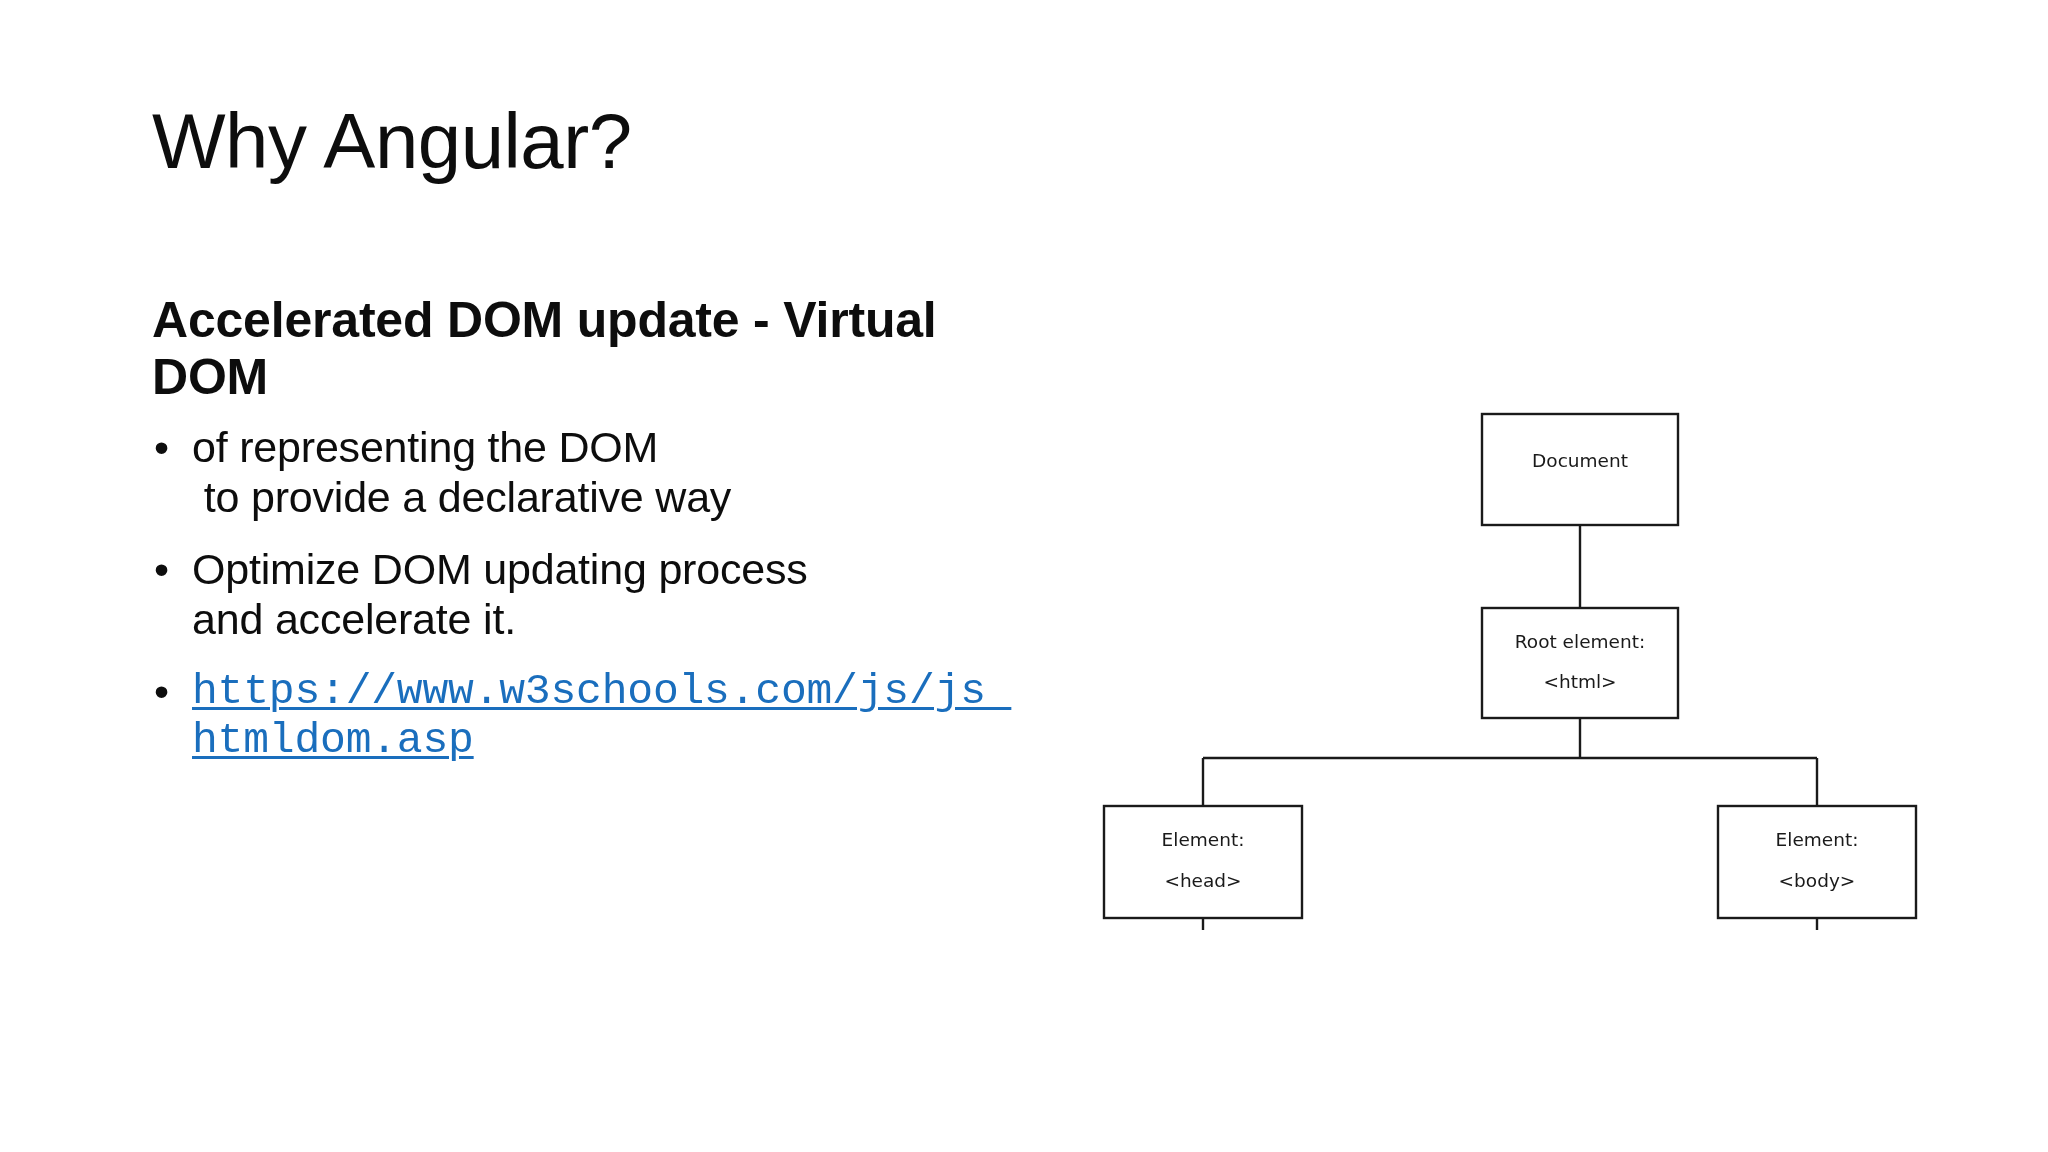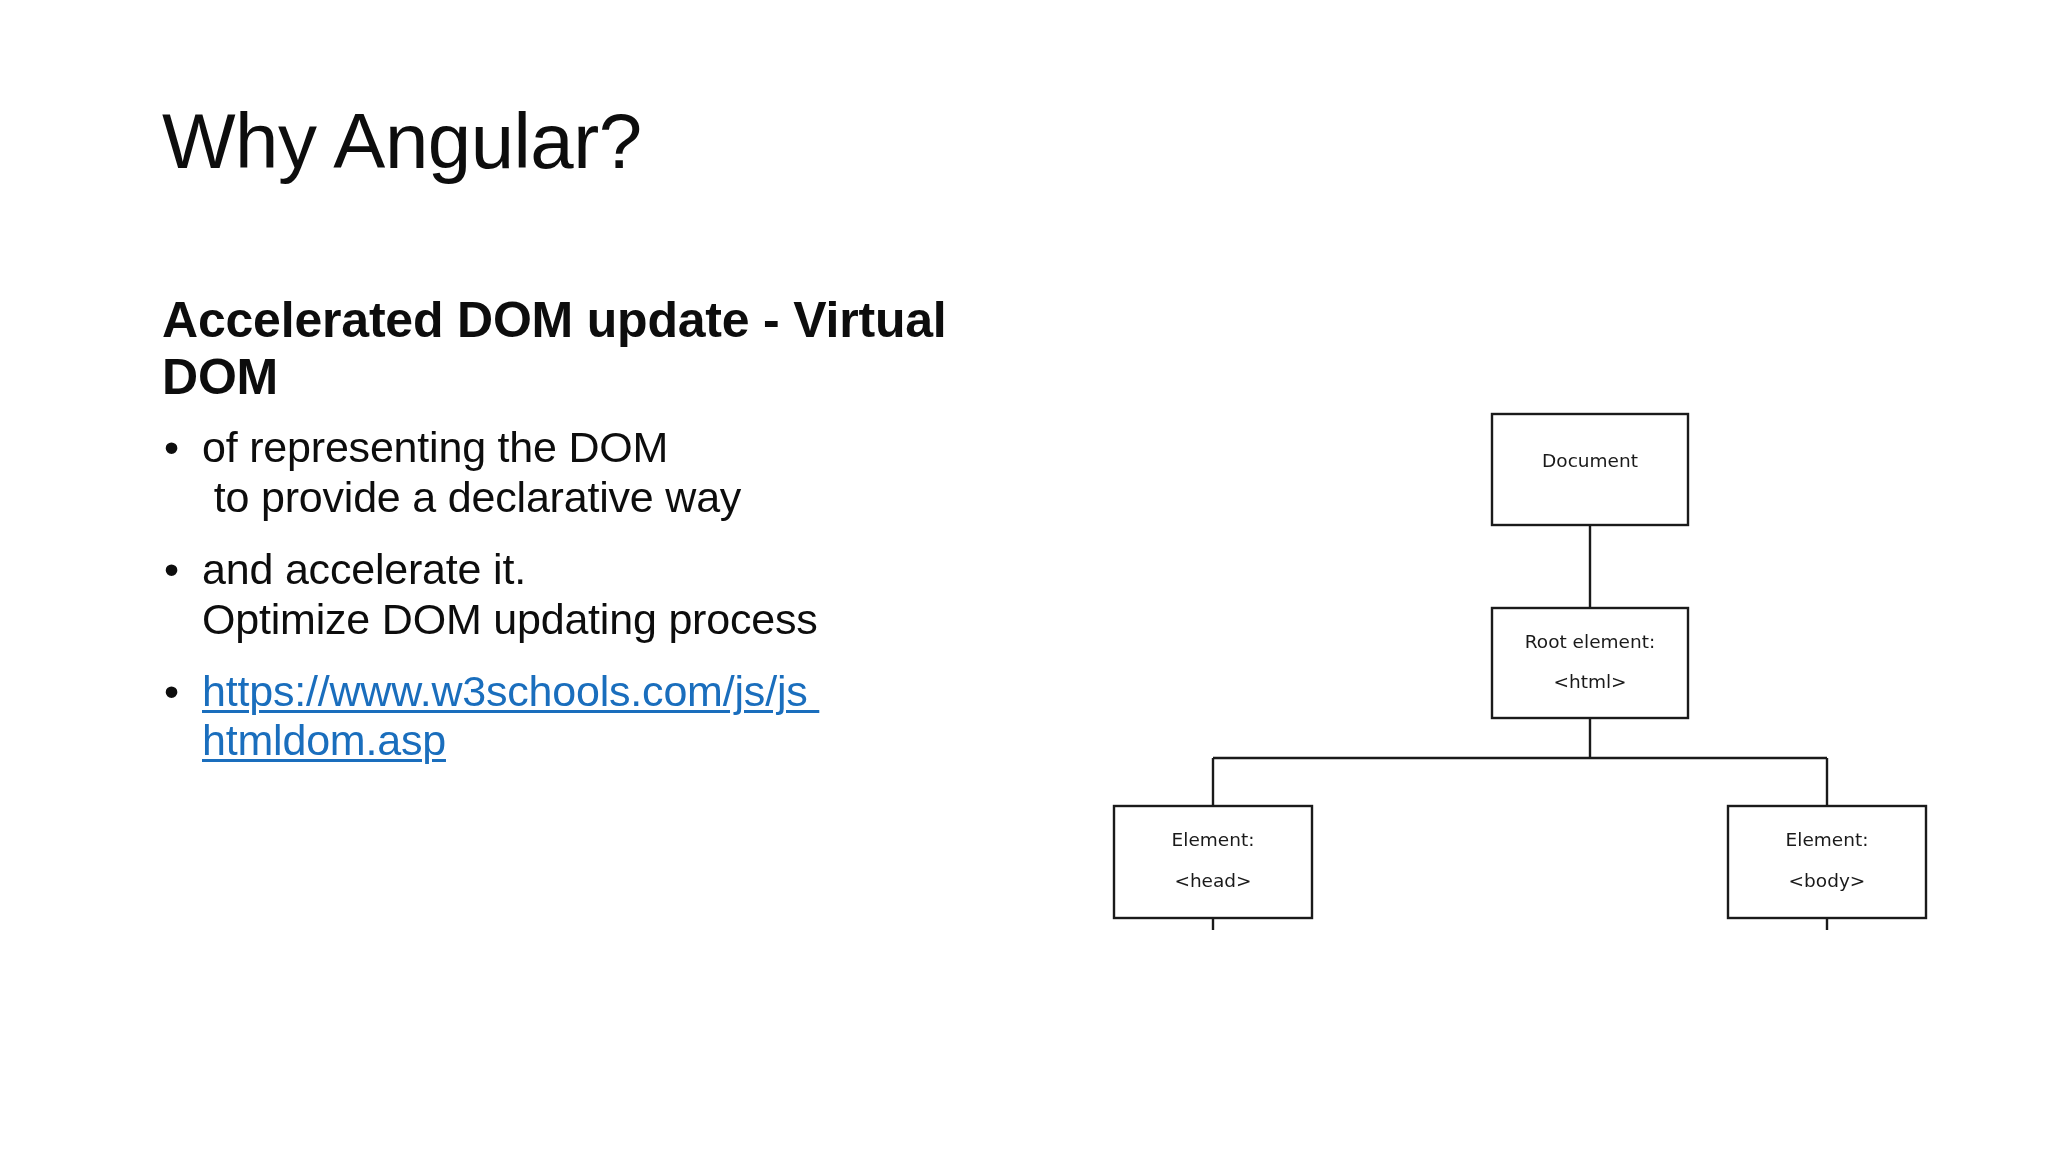--- a/index.html
+++ b/index.html
@@ -12,21 +12,20 @@
     height: 1152px;
     overflow: hidden;
     font-family: "DejaVu Sans", sans-serif;
     position: relative;
   }
 
   .slide {
     position: absolute;
     inset: 0;
     background: #ffffff;
-    margin-left: 10px;
   }
 
   
   .slide-title {
     position: absolute;
     left: 152px;
     top: 102px;
     width: 1200px;
     font-family: "Liberation Sans", sans-serif;
     font-weight: 300;
@@ -81,20 +80,21 @@
     line-height: 1.16;
   }
 
   .bullet-line {
     display: block;
     white-space: pre;
   }
 
   .link-bullet .bullet-text {
     color: #1a6ebd;
+    font-family: Liberation Mono, monospace;
   }
   .link-bullet .bullet-line {
     color: #1a6ebd;
     text-decoration: underline;
     text-underline-offset: 4px;
     text-decoration-thickness: 3px;
     width: fit-content;
   }
 
   
@@ -143,22 +143,22 @@
         <span class="bullet-dot">•</span>
         <span class="bullet-text">
           <span class="bullet-line">of representing the DOM</span>
           <span class="bullet-line"> to provide a declarative way</span>
         </span>
       </li>
 
       <li class="text-bullet">
         <span class="bullet-dot">•</span>
         <span class="bullet-text">
+          <span class="bullet-line">Optimize DOM updating process</span>
           <span class="bullet-line">and accelerate it.</span>
-          <span class="bullet-line">Optimize DOM updating process</span>
         </span>
       </li>
 
       <li class="link-bullet">
         <span class="bullet-dot">•</span>
         <span class="bullet-text">
           <span class="bullet-line">https://www.w3schools.com/js/js </span>
           <span class="bullet-line">htmldom.asp</span>
         </span>
       </li>

